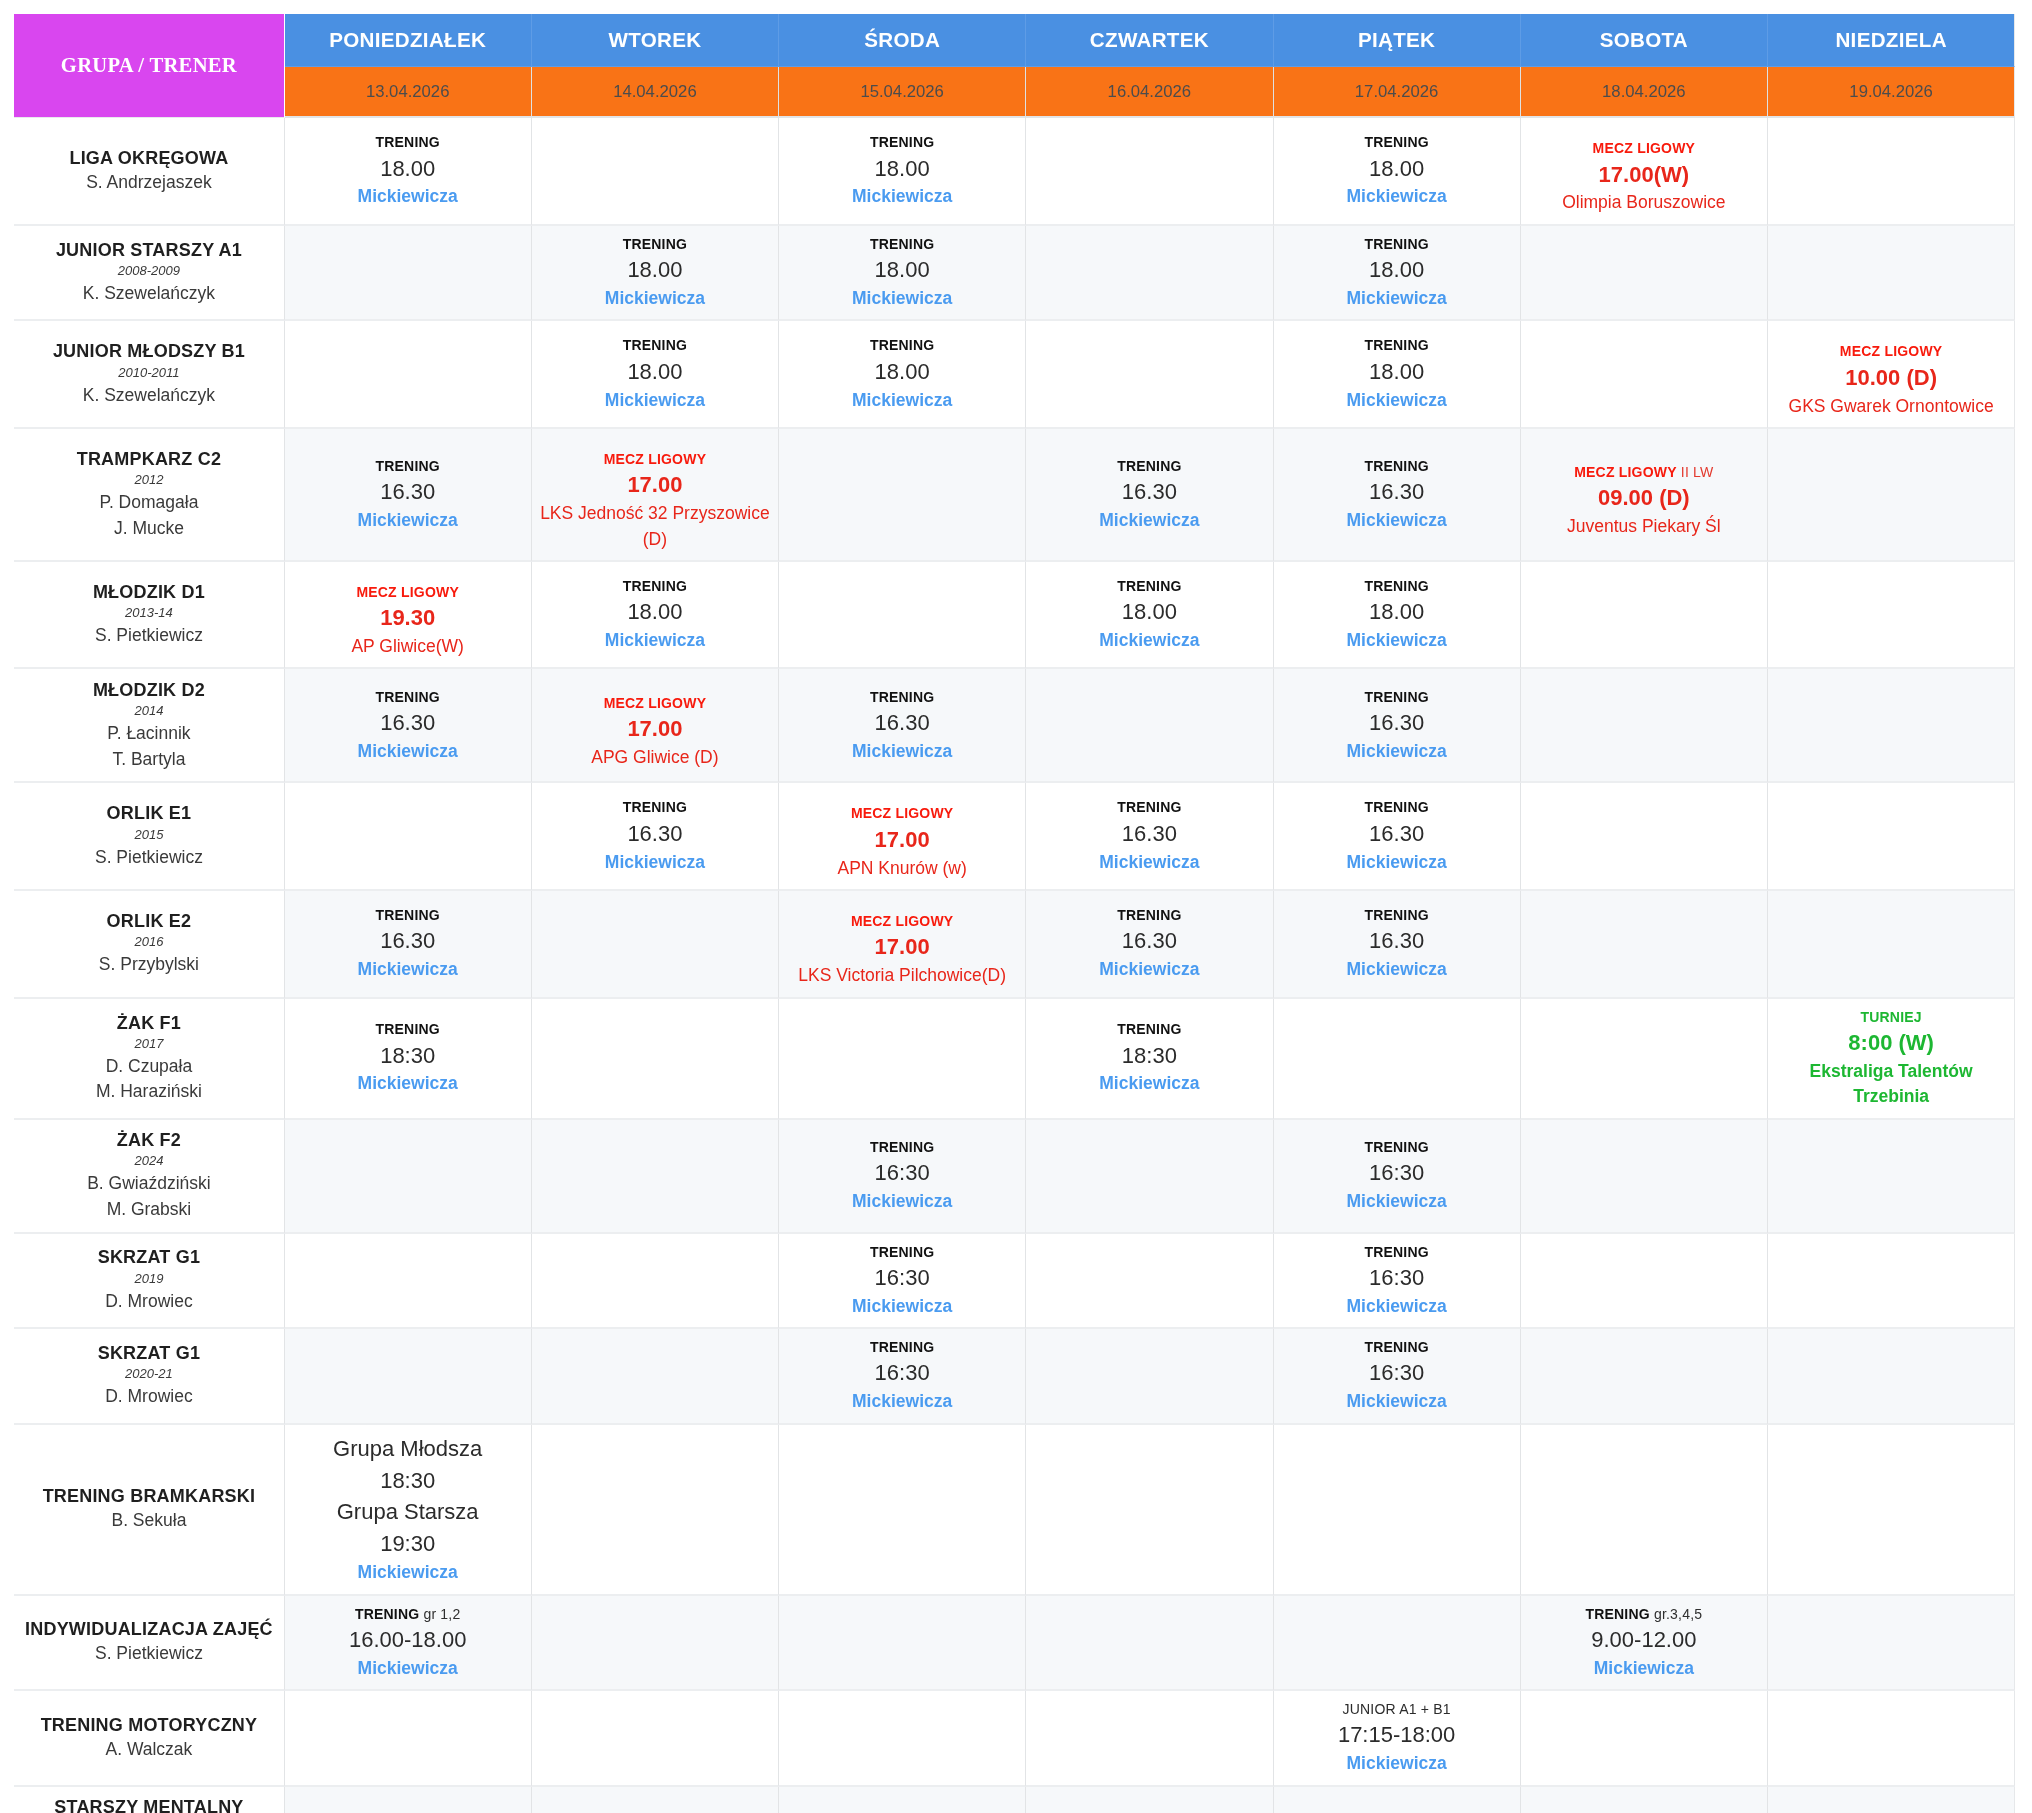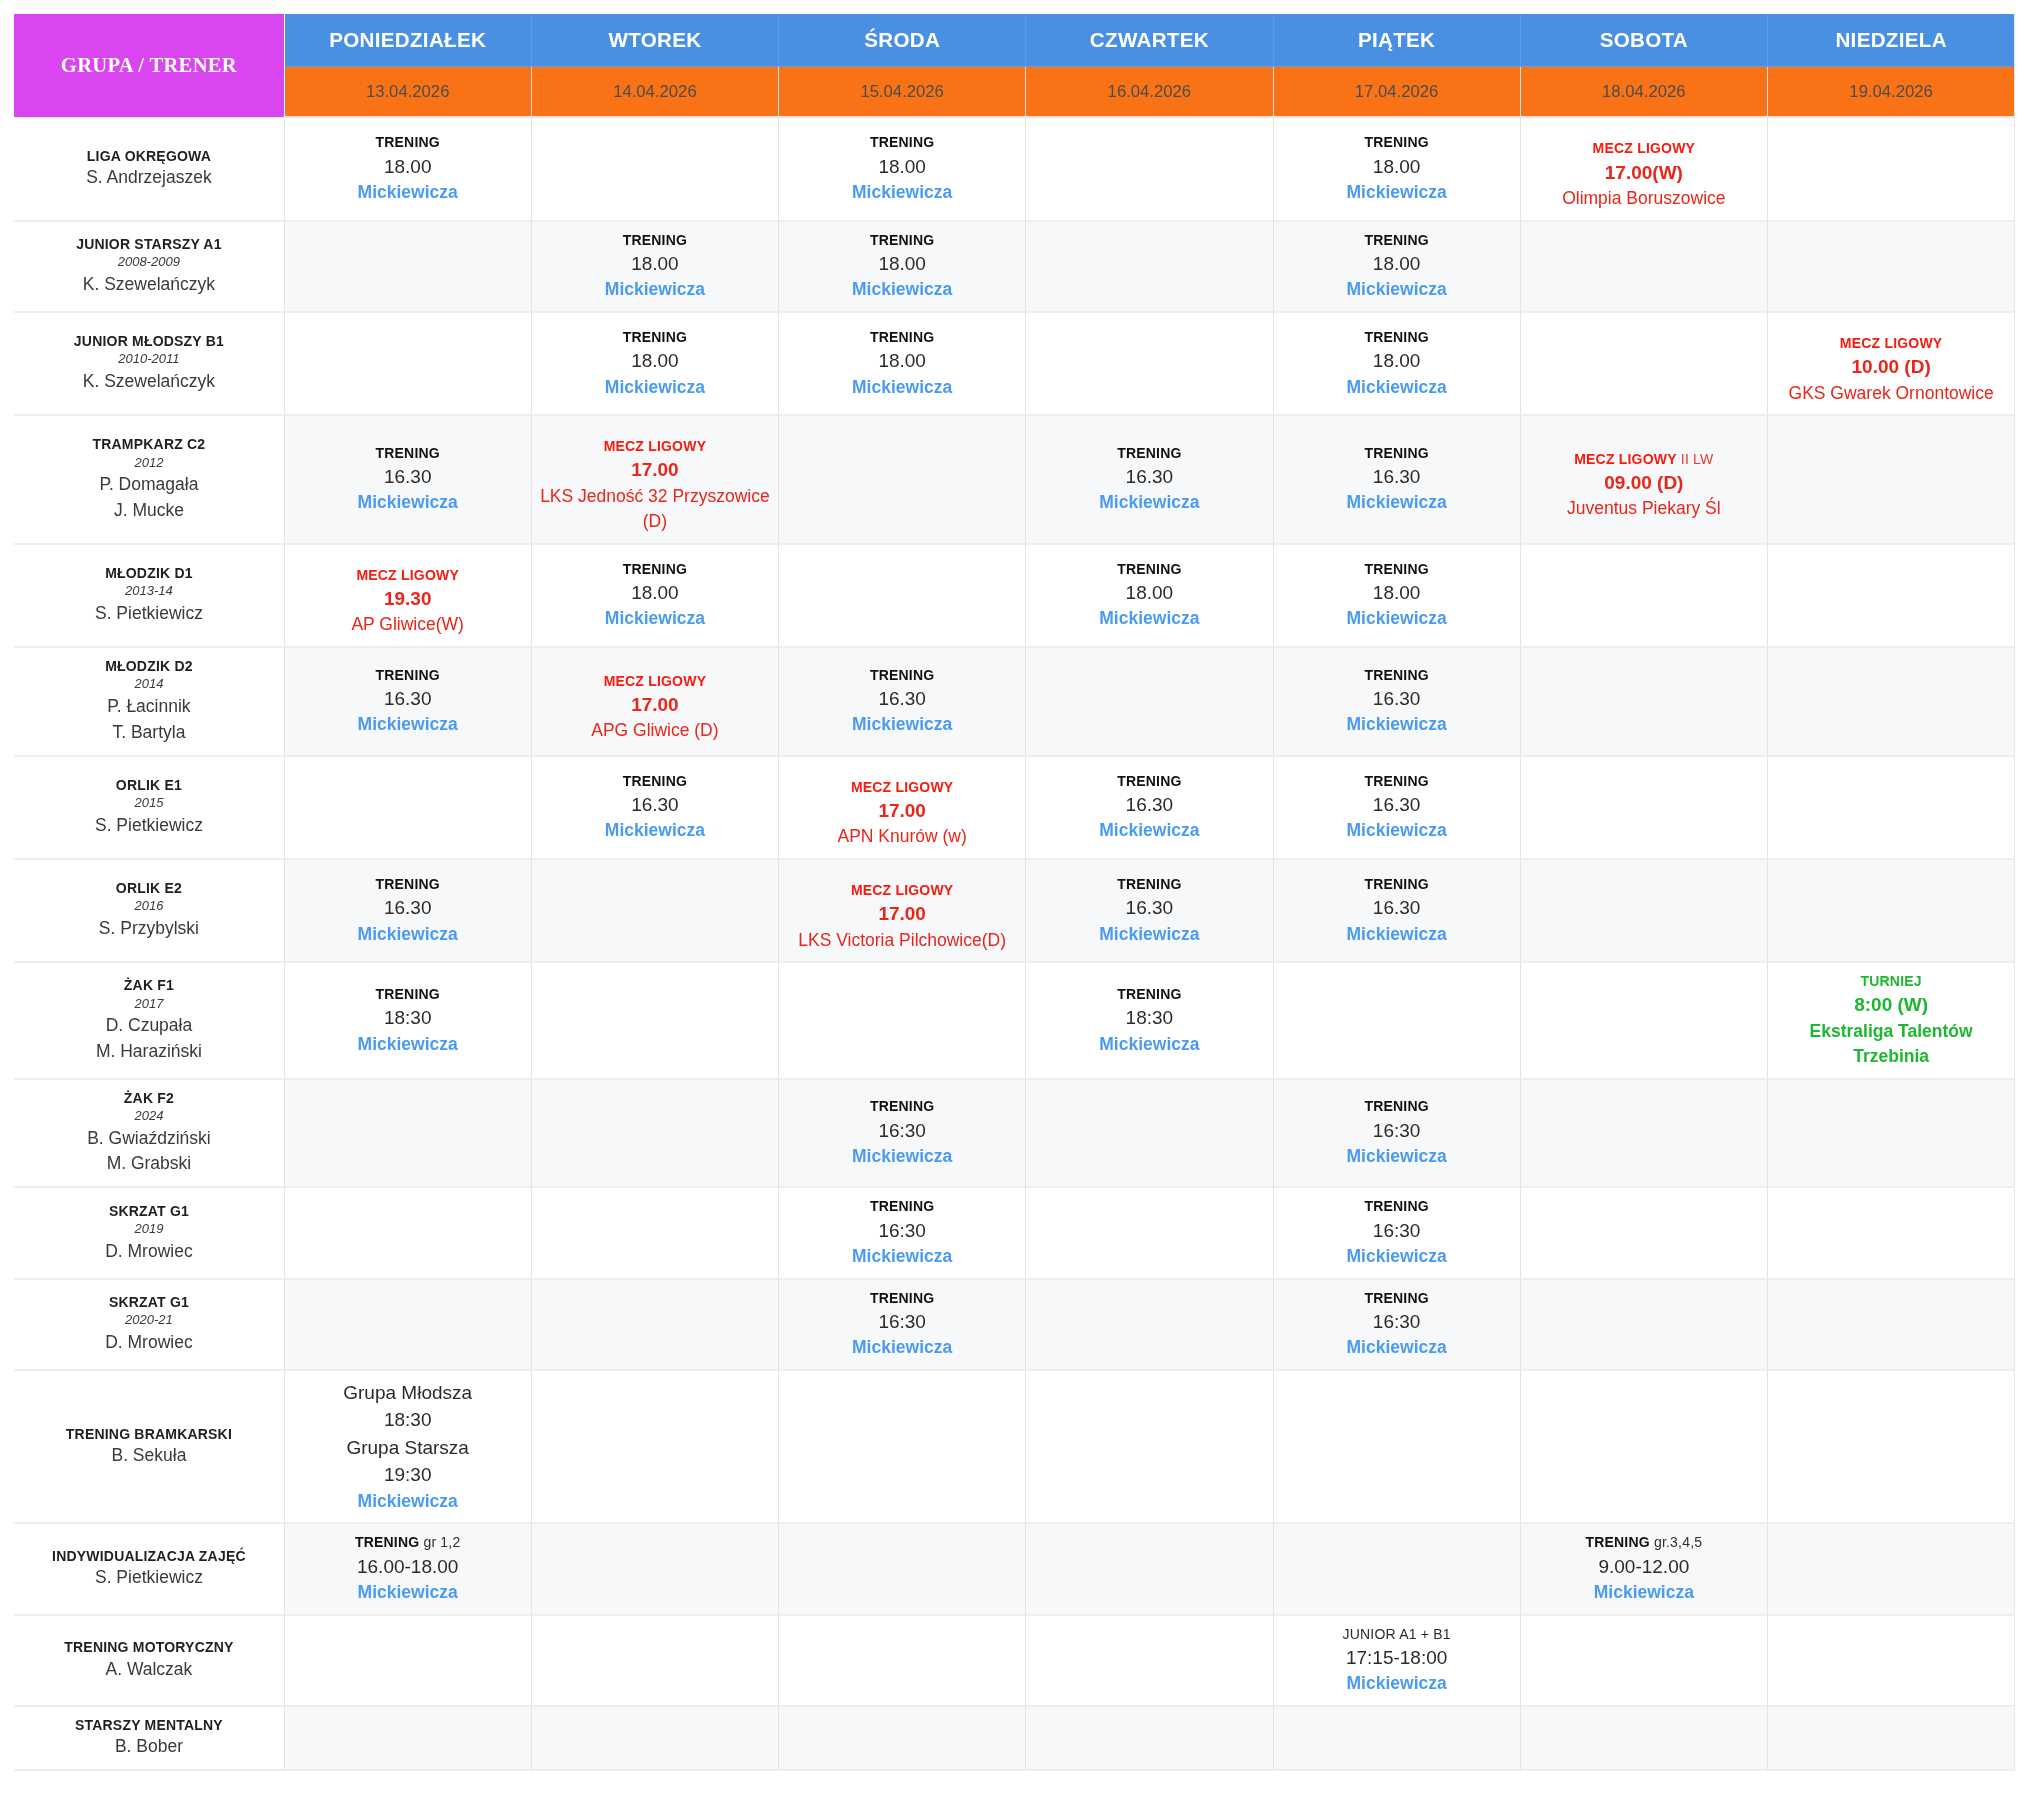--- a/index.html
+++ b/index.html
@@ -73,21 +73,21 @@
 
   
   tbody tr.odd  td { background: #ffffff; }
   tbody tr.even td { background: #f6f8fa; }
   tbody td.group {
     background: #ffffff !important;
     border-right: 1.6px solid #e2e4e6;
     padding: 9.5px 4.8px;
   }
   .g-name {
-    font-size: 14px;
+    font-size: 18px;
     font-weight: bold;
     color: #1f1f1f;
     letter-spacing: 0.2px;
     line-height: 1.3;
   }
   .g-years {
     font-size: 13px;
     font-style: italic;
     color: #3a3a3a;
     line-height: 1.45;
@@ -104,21 +104,21 @@
     font-size: 14px;
     font-weight: bold;
     color: #111111;
     letter-spacing: 0.2px;
   }
   .ev .t1 .suffix {
     font-weight: normal;
     color: #2f2f2f;
   }
   .ev .t2 {
-    font-size: 19px;
+    font-size: 22px;
     color: #2b2b2b;
   }
   .ev .t3 {
     font-size: 17.5px;
     font-weight: bold;
     color: #4a9bf0;
   }
   
   .ev.match .t1 { color: #f81a0c; margin-top: 12px; }
   .ev.match .t1 .suffix { color: #e33a2e; font-weight: normal; }

